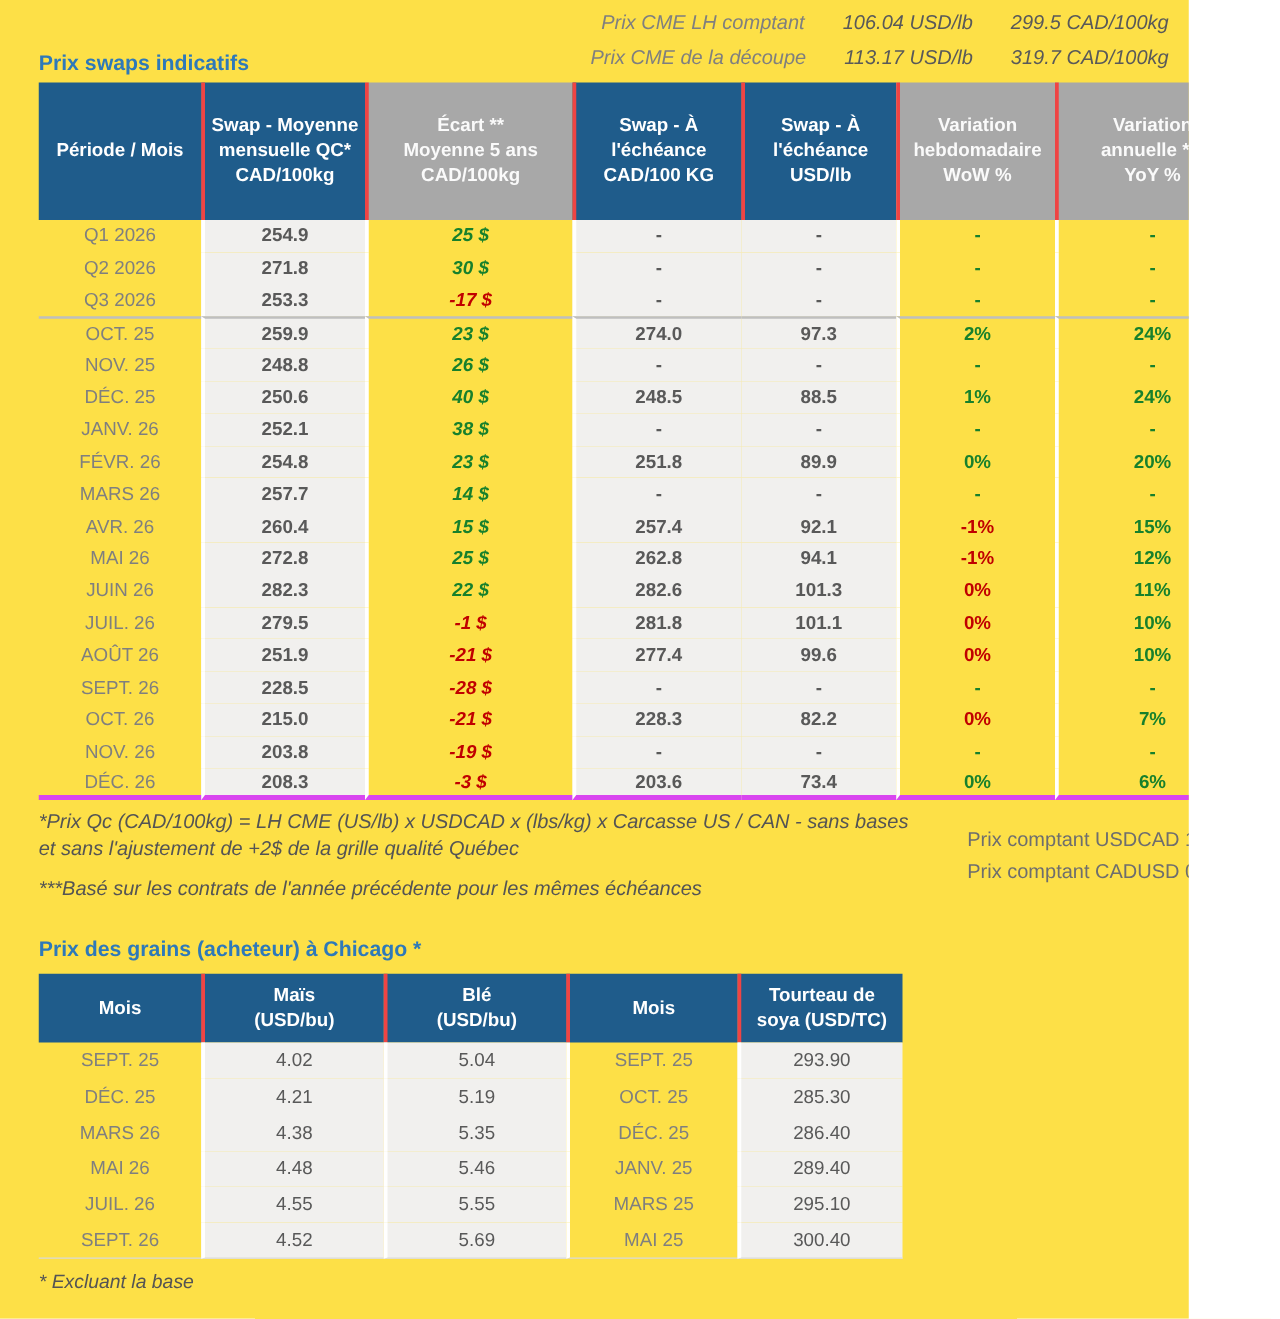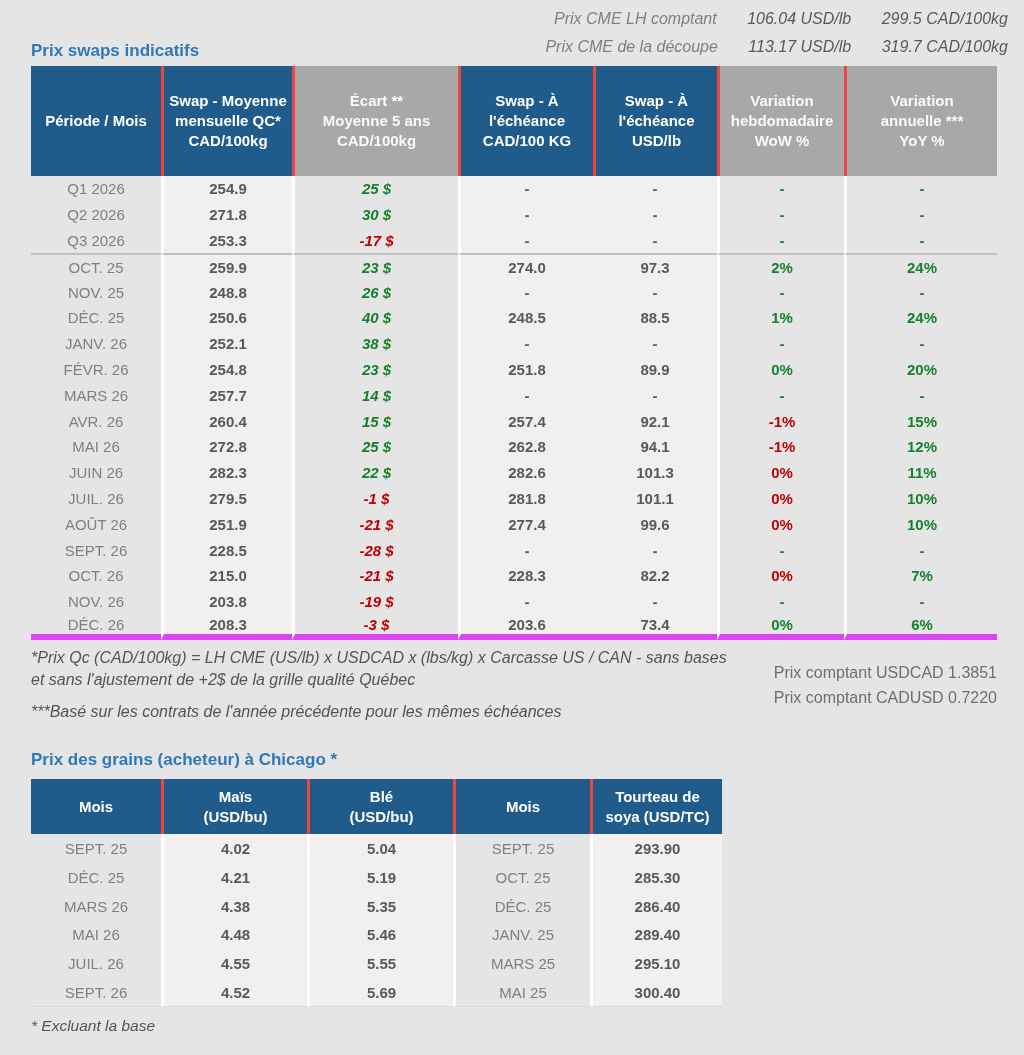--- a/index.html
+++ b/index.html
@@ -1,17 +1,17 @@
 <!DOCTYPE html>
 <html style="--headerBlue: #1F5C8B; --headerGray: #A8A8A8; --titleBlue: #2E79B9; --green: #17802C; --red: #C00000; --cellGray: #F1F0EE; --textDark: #595959; --textMuted: #7F7F7F;"><head>
 <meta charset="utf-8">
 <style>
   html,body{margin:0;padding:0;background:#fff;}
   .page{
-    width:1024px;height:1055px;background:#e5e5e5;overflow:hidden;position:relative;
+    width:951px;height:1055px;background:#fde047;overflow:hidden;position:relative;
     font-family:"Liberation Sans","DejaVu Sans",sans-serif;
   }
   
   .top{position:relative;height:66px;}
   .cme-lines{
     position:absolute;top:5px;right:16px;text-align:right;
     font-style:italic;font-size:16px;color:var(--textMuted);line-height:28px;white-space:nowrap;
   }
   .cme-lines .val{color:var(--textDark);margin-left:26px;}
   .page-title,.grains-title{
@@ -33,37 +33,37 @@
   tbody td{height:25.8px;font-size:15px;color:var(--textDark);vertical-align:middle;}
   tbody td + td{border-left:3px solid #fff;}
   .swaps tbody td.c-usd{border-left:none;}
   td.c-period{color:var(--textMuted);}
   td.c-avg,td.c-cad,td.c-usd{font-weight:bold;background:var(--cellGray);}
   td.c-ecart{font-style:italic;font-weight:bold;}
   td.c-wow,td.c-yoy{font-weight:bold;}
   .green{color:var(--green);}
   .red{color:var(--red);}
   tr.sep td{border-top:2px solid #bfbfbf;}
-  .swaps tbody tr:last-child td{border-bottom:6px solid #d946ef;}
+  .swaps tbody tr:last-child td{border-bottom:4px solid #d946ef;}
   
   .notes{position:relative;margin:7px 0 0 31px;width:966px;}
   .note{font-style:italic;color:#545454;font-size:16px;line-height:1.35;}
   .note1{max-width:705px;margin-bottom:10px;}
   .note2{margin-bottom:16px;}
   .spot{
     position:absolute;right:0;top:13px;text-align:right;
     font-size:16px;color:#6e6e6e;line-height:25px;white-space:nowrap;
   }
   
   .grains-title{margin:28px 0 9px 31px;}
   .grains{width:691px;}
   .grains th{height:55px;}
   .grains tbody td{height:28.8px;}
   td.c-mois{color:var(--textMuted);}
-  td.c-val{font-weight:bold;background:var(--cellGray);}
+  td.c-val{font-weight:normal;background:var(--cellGray);}
   .grains tbody tr:last-child td{border-bottom:1px solid #d9d9d9;}
   .grains-note{margin:10px 0 0 31px;font-style:italic;color:#545454;font-size:15.5px;}
 </style>
 </head>
 <body>
 
 <div class="page">
 
   <div class="top">
     <div class="cme-lines">

